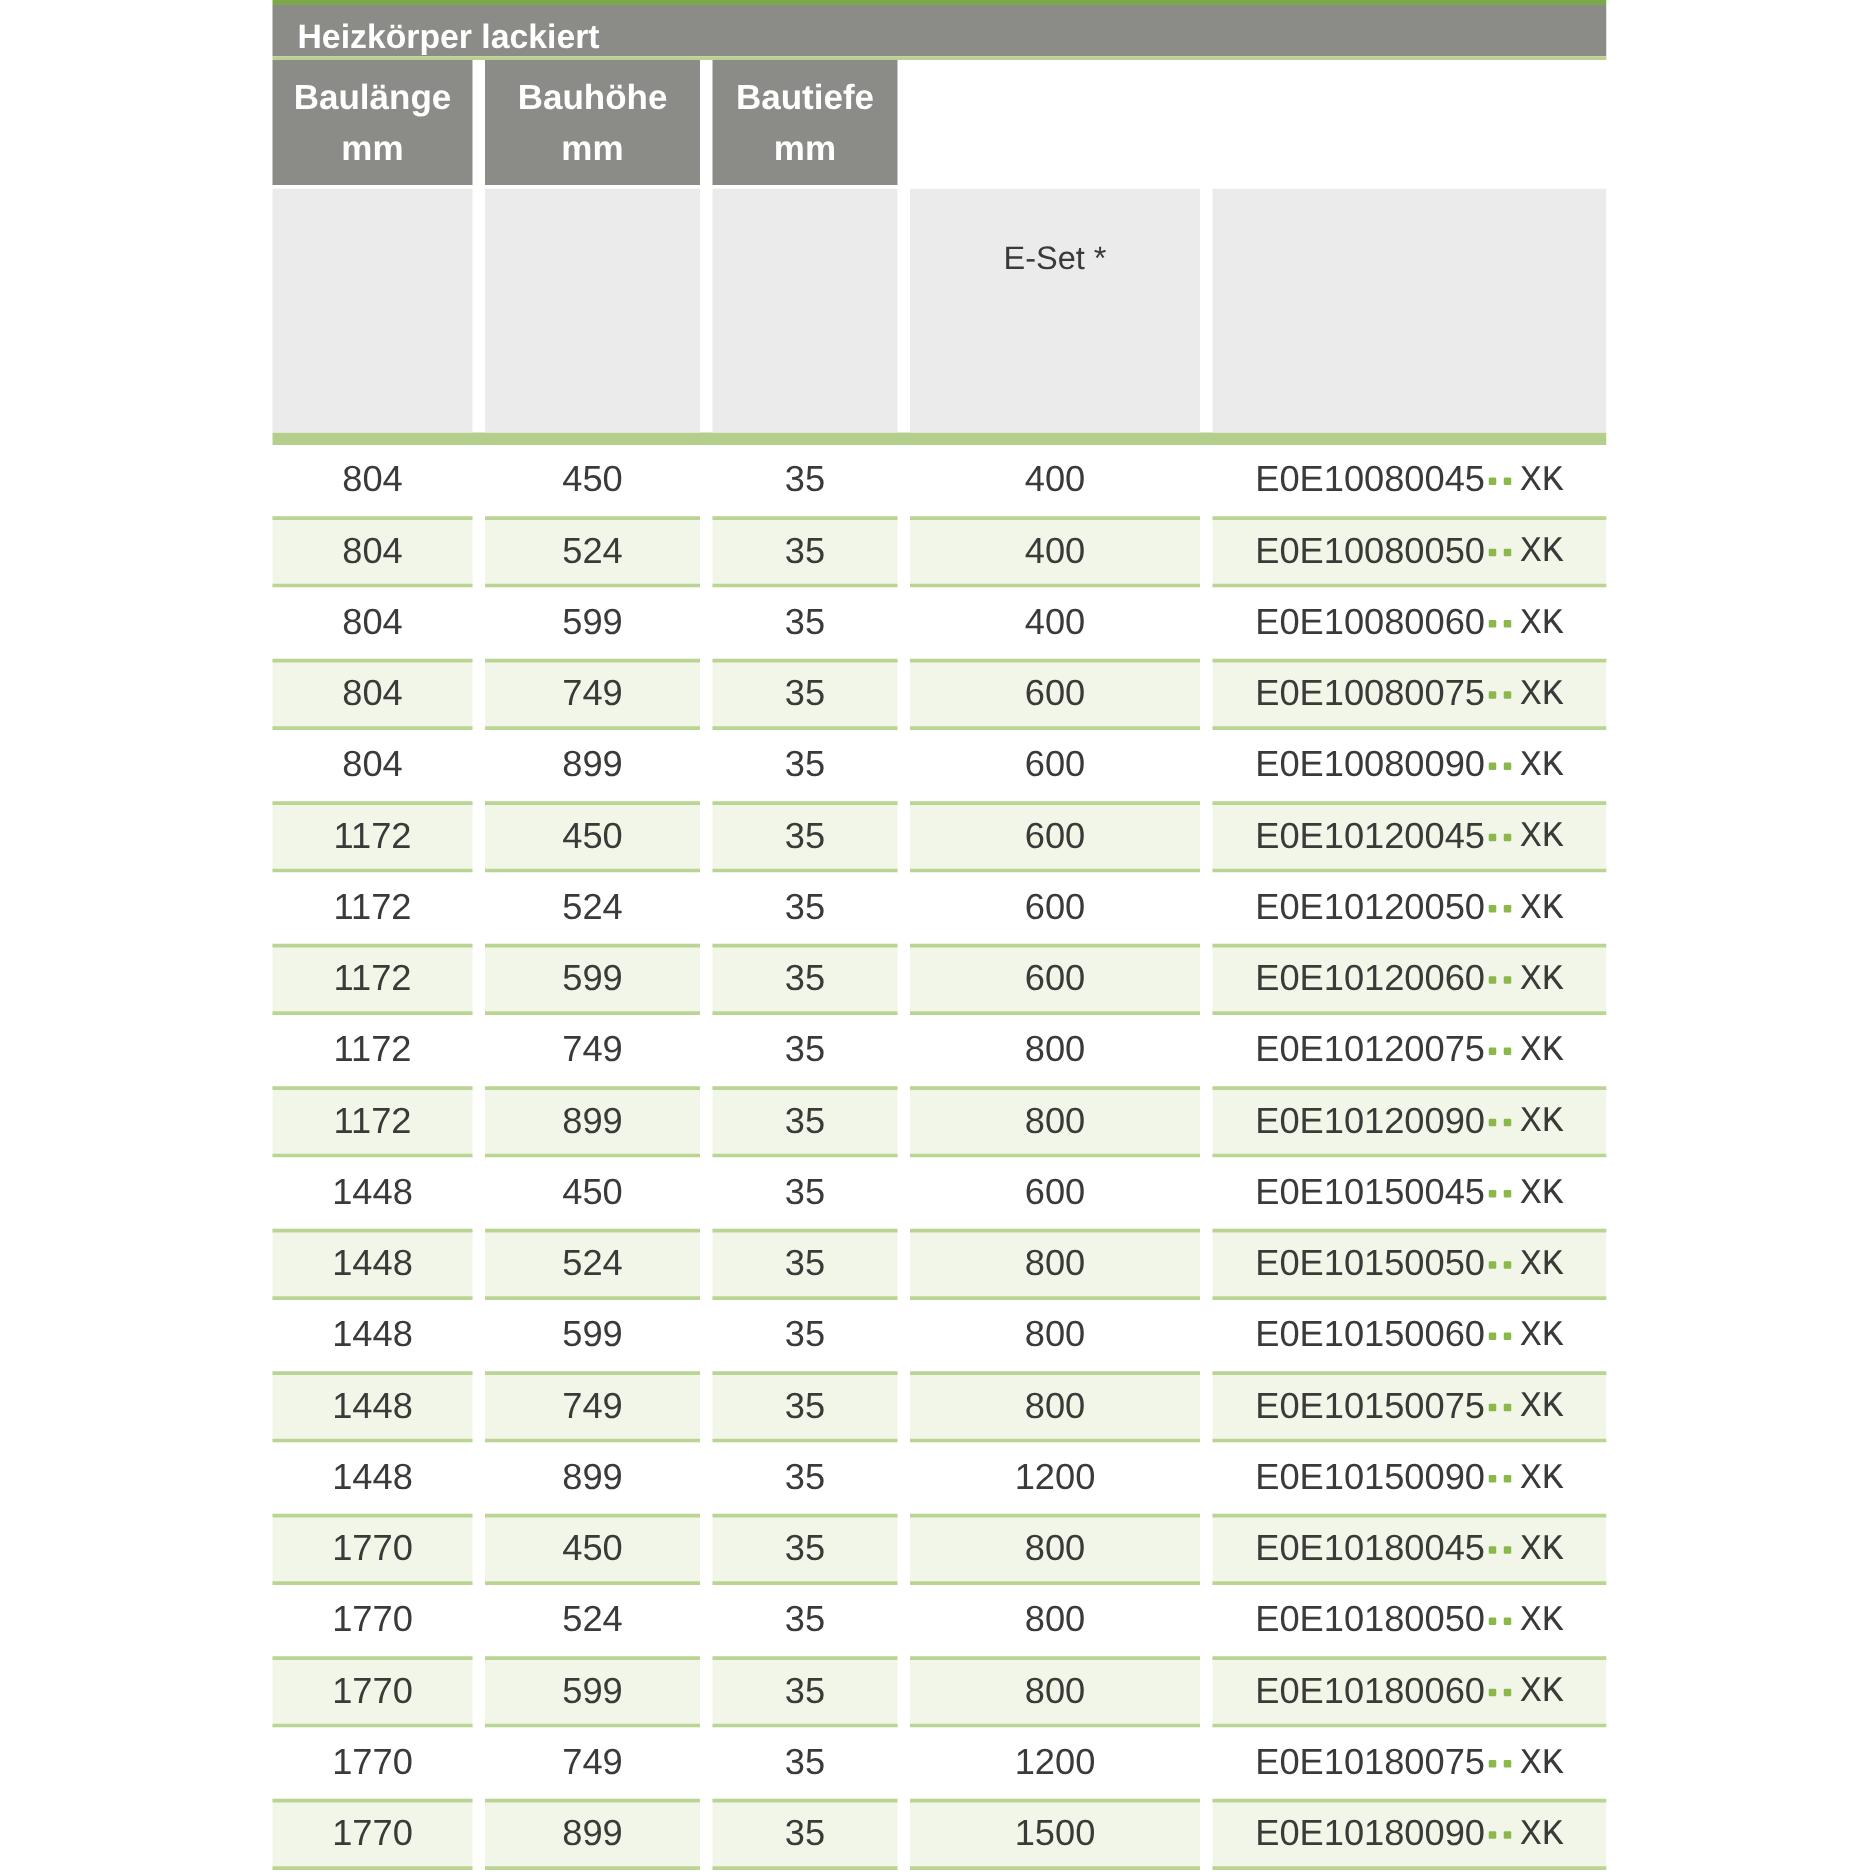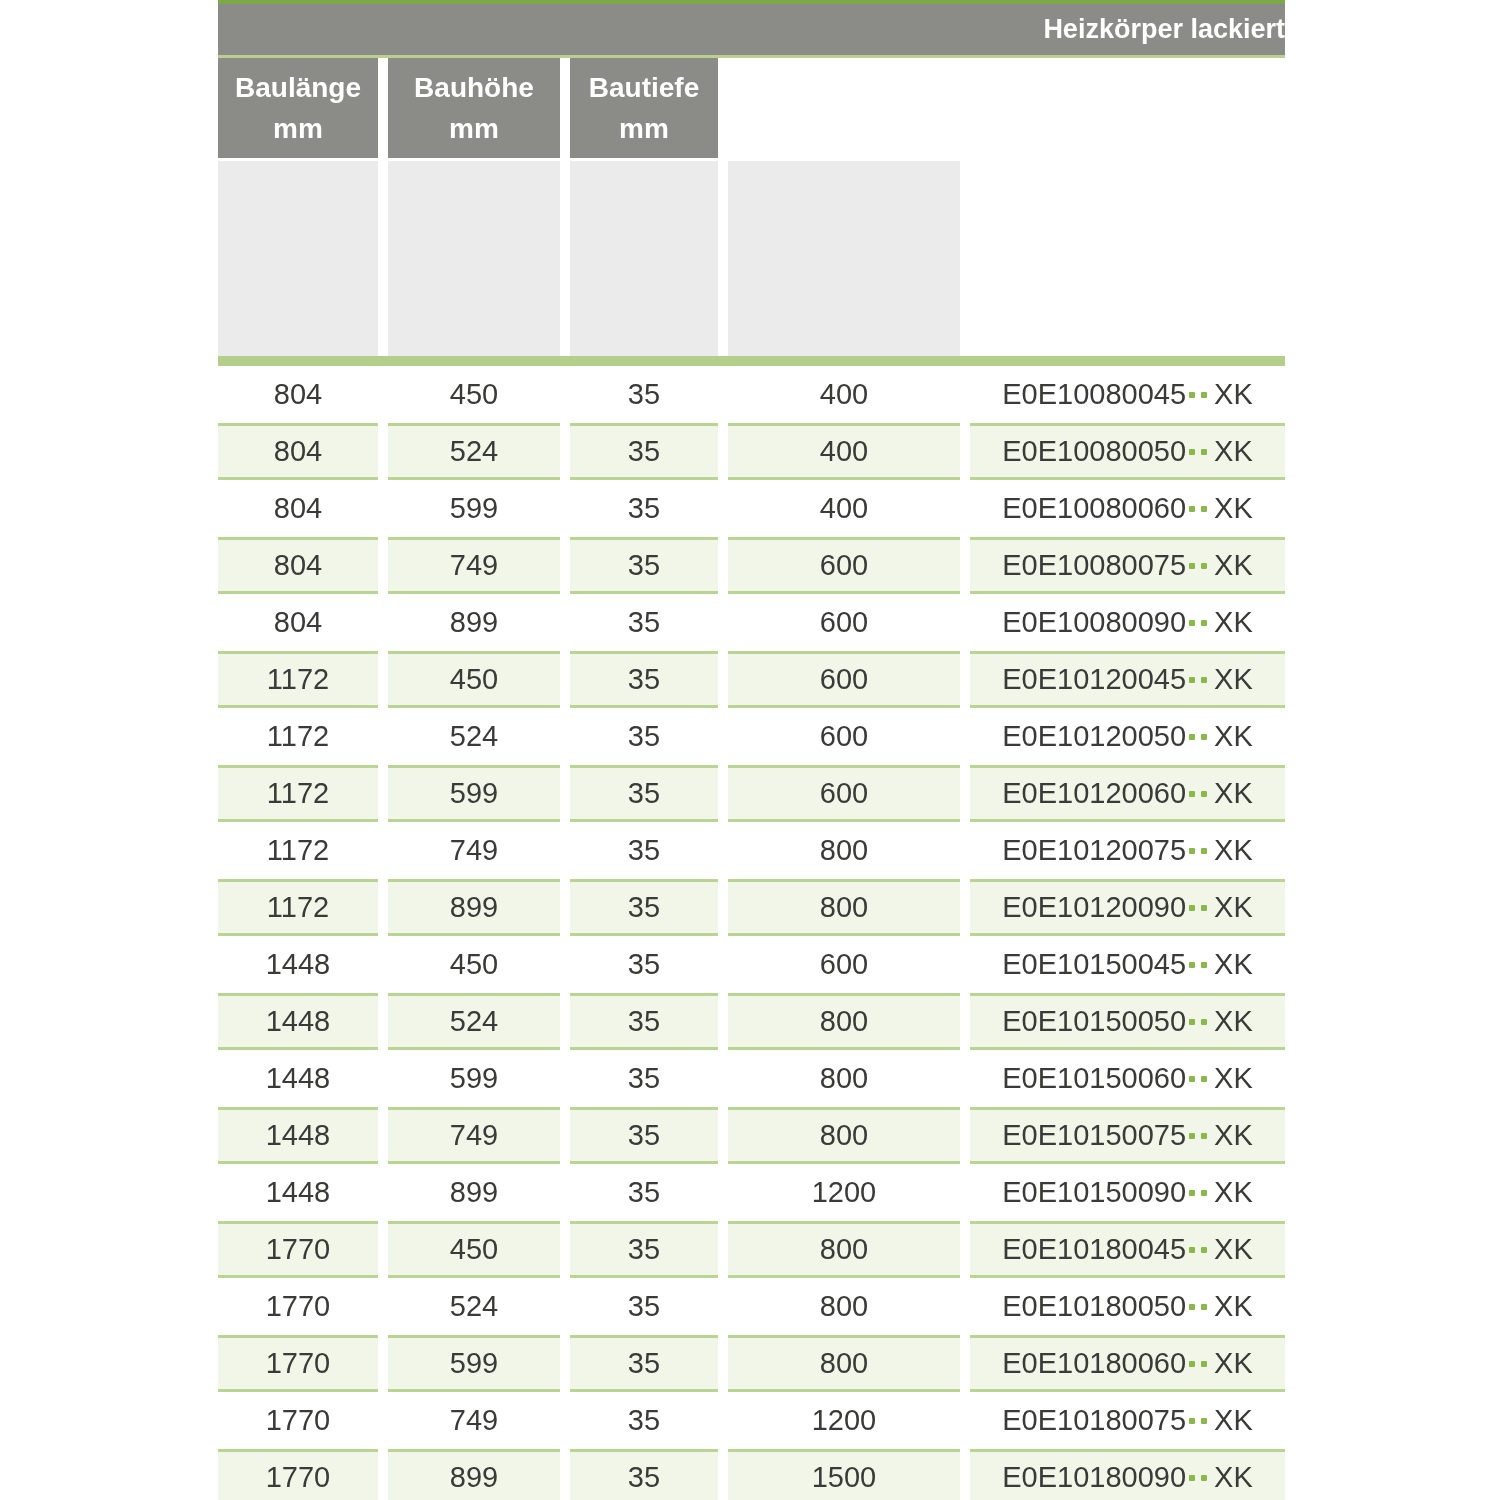--- a/index.html
+++ b/index.html
@@ -21,23 +21,23 @@
     --subheader-bg: #ebebeb;
     --text: #3a3a38;
   }
   .catalog-table {
     position: absolute;
     left: 218px; top: 0;
     width: 1067px;
   }
   .top-line { height: 4px; background: var(--green-accent); }
   .title-bar {
-    height: 51px; background: var(--gray);
+    height: 41px; background: var(--gray);
     color: #ffffff; font-size: 27px; font-weight: bold;
-    line-height: 51px; padding-left: 20px; box-sizing: border-box; text-align: right;
+    line-height: 51px; padding-left: 20px; box-sizing: border-box;
   }
   .title-underline { height: 3px; background: var(--green-underline); }
   .grid {
     display: grid;
     grid-template-columns: 160px 172px 148px 232px 315px;
     column-gap: 10px;
   }
   .header-row .hcell {
     height: 100px; background: var(--gray);
     color: #ffffff; font-size: 28px; font-weight: bold;
@@ -66,21 +66,21 @@
     border-bottom: 3px solid var(--row-border);
   }
   .dot {
     display: inline-block;
     width: 6px; height: 6px;
     background: var(--dot-green);
     margin: 0 3px;
     border-radius: 1px;
   }
   .dot:first-of-type { margin-left: 7px; }
-  .artikel-suffix { margin-left: 4px; }
+  .artikel-suffix { margin-left: 4px; font-family: Liberation Mono, monospace; }
 </style>
 </head>
 <body>
 
 <div class="catalog-table">
   <div class="top-line"></div>
   <div class="title-bar">
     <span>Heizkörper lackiert</span>
   </div>
   <div class="title-underline"></div>
@@ -99,20 +99,23 @@
       <span>mm</span>
     </div>
   </div>
 
   <div class="header-gap"></div>
 
   <div class="grid subheader-row">
     <div class="scell"></div>
     <div class="scell"></div>
     <div class="scell"></div>
+    <div class="scell">
+      <span>E-Set *</span>
+    </div>
     <div class="scell"></div>
   </div>
 
   <div class="separator-bar"></div>
 
   <div id="rows">
       <div class="grid row">
     <div class="cell bold">804</div>
     <div class="cell bold">450</div>
     <div class="cell">35</div>

